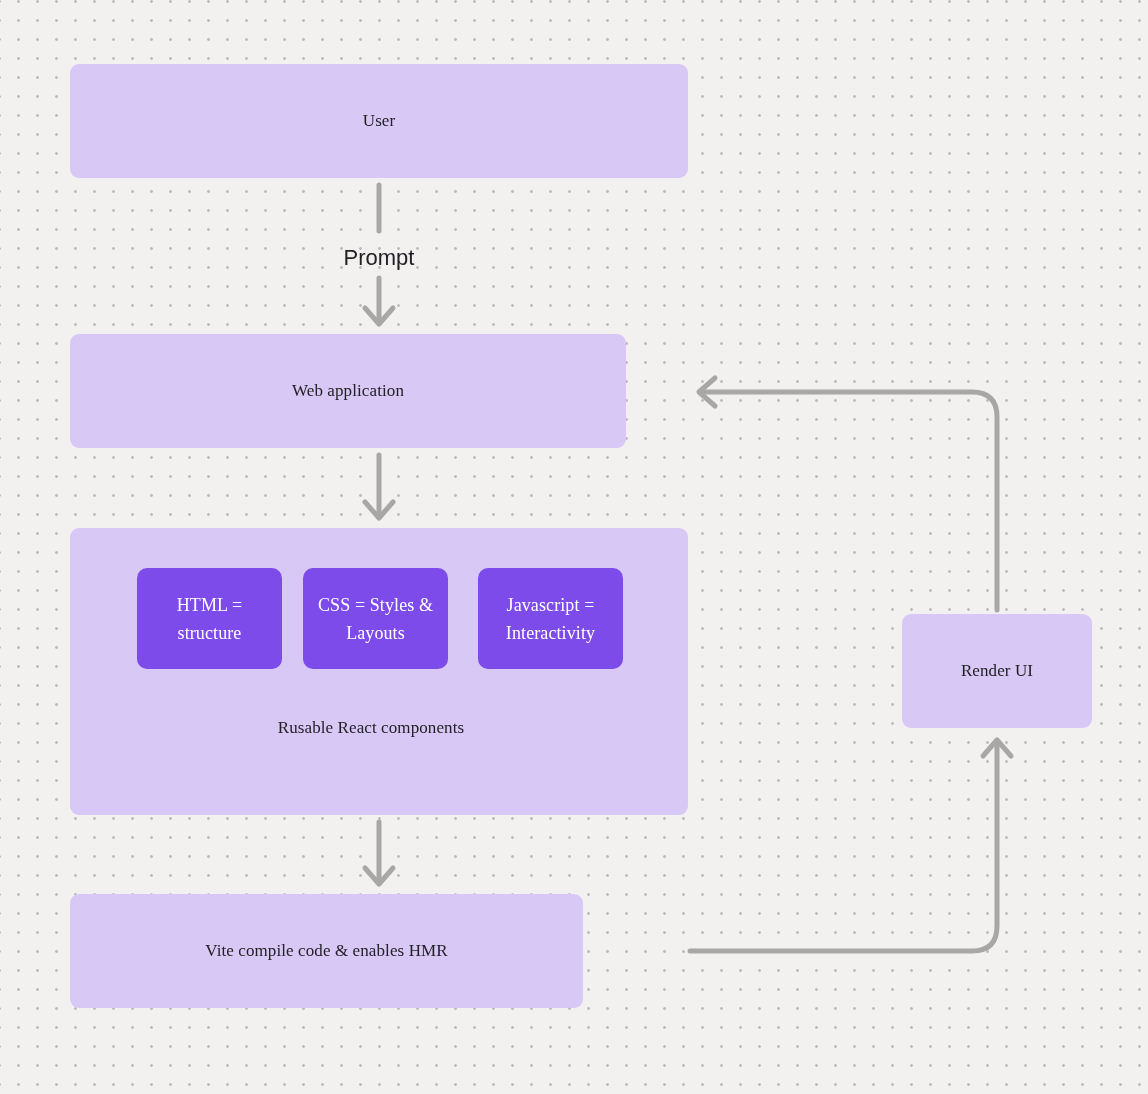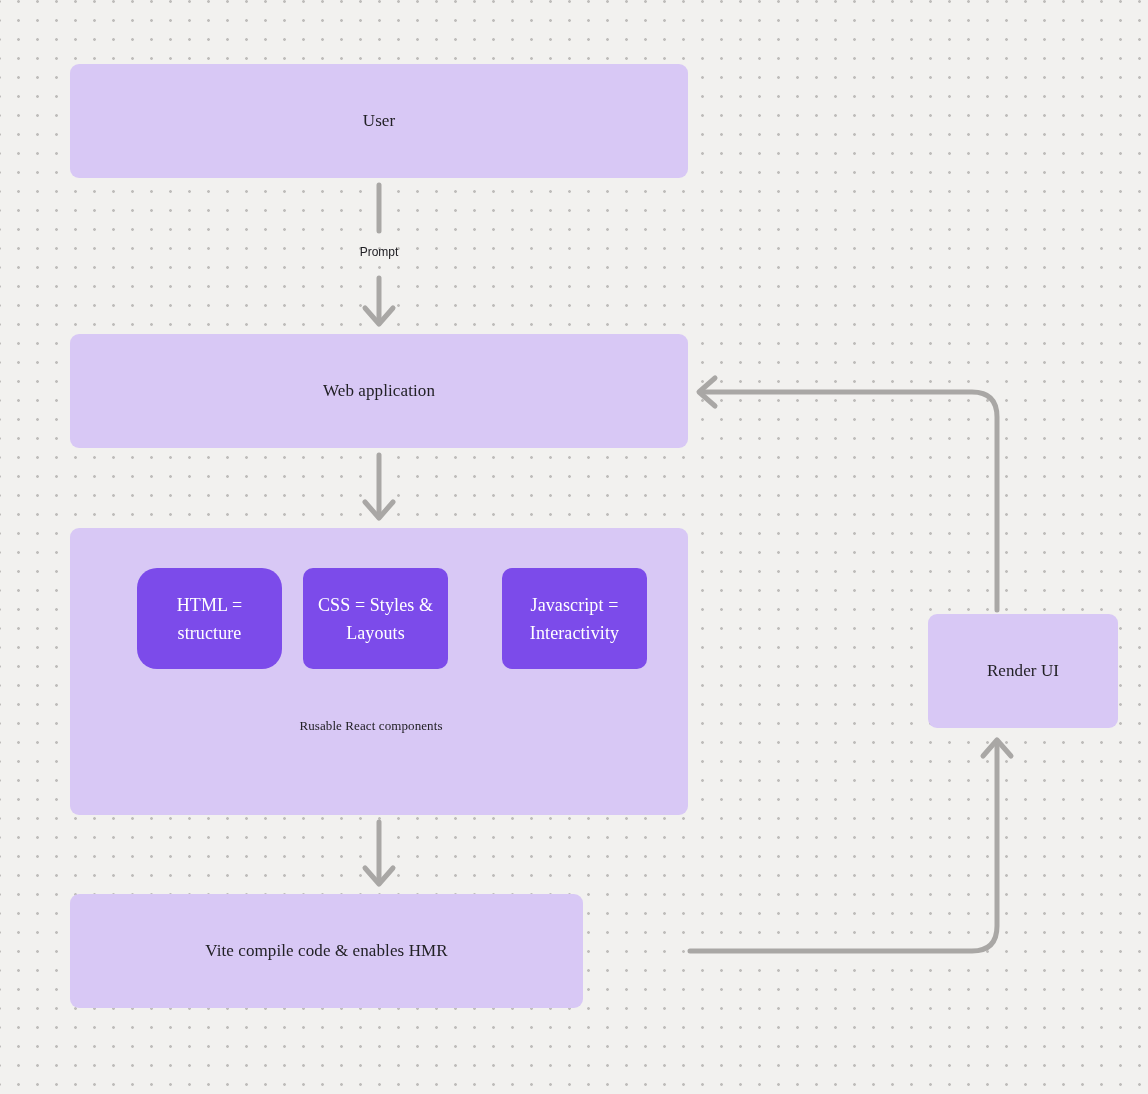--- a/index.html
+++ b/index.html
@@ -41,54 +41,54 @@
     position:absolute;
     background:var(--node-fill);
     border-radius:9px;
     display:flex;align-items:center;justify-content:center;
     color:var(--text-dark);
     font-size:17px;
     letter-spacing:.1px;
     font-family:Liberation Serif, serif;
   }
   .node-user{left:70px;top:64px;width:618px;height:114px;}
-  .node-webapp{left:70px;top:334px;width:618px;height:114px;}
+  .node-webapp{left:70px;top:334px;width:556px;height:114px;}
   .node-vite{left:70px;top:894px;width:513px;height:114px;}
-  .node-render{left:902px;top:614px;width:190px;height:114px;margin-left:26px;}
+  .node-render{left:902px;top:614px;width:190px;height:114px;}
   .node-components{
     left:70px;top:528px;width:618px;height:287px;
     display:block;
   }
   .inner-node{
     position:absolute;
     top:40px;width:145px;height:101px;
     background:var(--inner-fill);
     border-radius:10px;
     display:flex;align-items:center;justify-content:center;
     text-align:center;
     color:var(--text-light);
     font-size:18px;
     line-height:28px;
     padding:0 14px;
   }
-  .inner-html{left:67px;border-radius:20px;}
+  .inner-html{left:67px;}
   .inner-css{left:233px;}
-  .inner-js{left:432px;}
+  .inner-js{left:408px;}
   .components-caption{
     position:absolute;left:0;right:16px;top:190px;
     text-align:center;
     color:var(--text-dark);
-    font-size:13px;
+    font-size:17px;
   }
   .edge-label{
     position:absolute;
     left:379px;top:245px;
     transform:translateX(-50%);
     color:var(--text-dark);
-    font-size:12px;
+    font-size:22px;
   }
 </style>
 </head>
 <body>
 
 <div class="canvas">
 
   <svg class="connectors" viewBox="0 0 1148 1094" xmlns="http://www.w3.org/2000/svg">
 
     <path d="M 379 185 L 379 231"></path>

